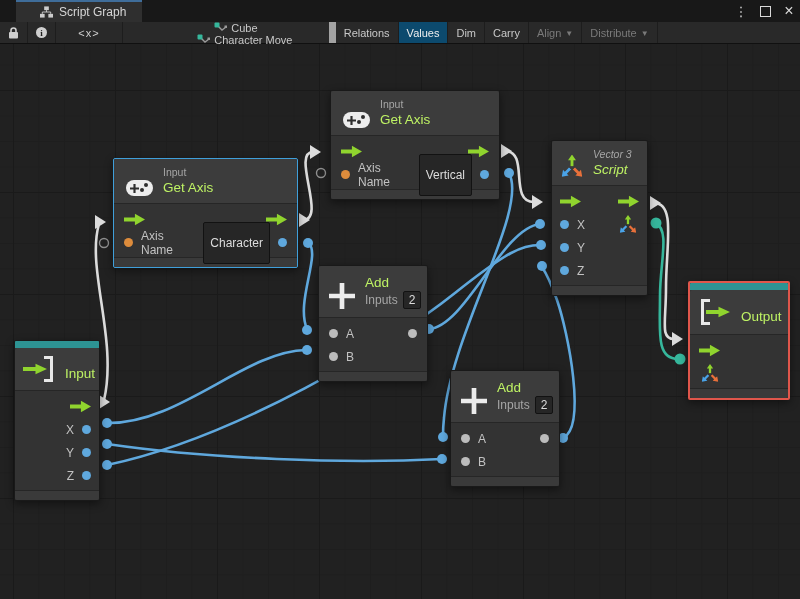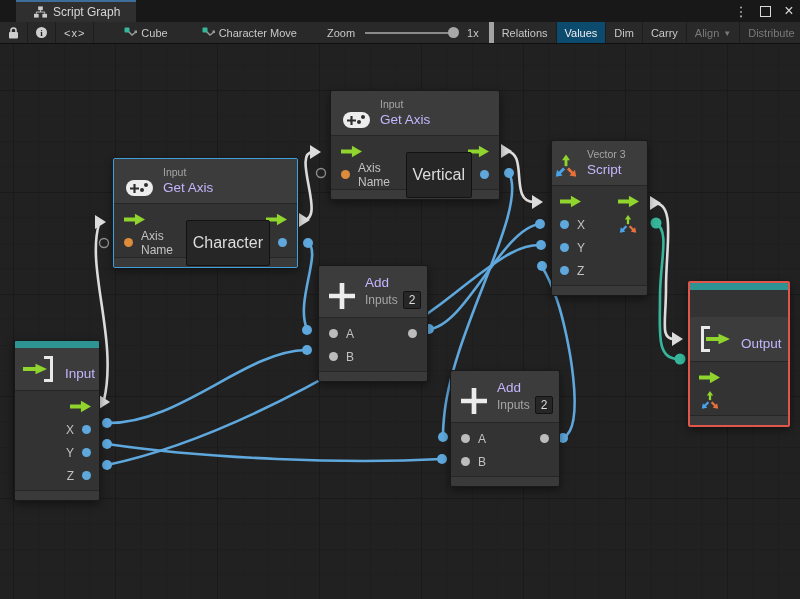--- a/index.html
+++ b/index.html
@@ -1,21 +1,21 @@
 <!DOCTYPE html>
 <html><head>
 <meta charset="utf-8">
 <style>
   html,body{margin:0;padding:0;background:#111;}
   #root{position:relative;width:800px;height:599px;overflow:hidden;background:#212121;
         font-family:"Liberation Sans",sans-serif;-webkit-font-smoothing:antialiased;}
   
   .tabbar{position:absolute;left:0;top:0;width:800px;height:22px;background:#181818;}
   .tab{position:absolute;left:16px;top:0;height:22px;background:#2f2f2f;border-top:2px solid #3f6d9a;
-       box-sizing:border-box;display:flex;align-items:center;gap:6px;padding:0 16px 0 18px;
+       box-sizing:border-box;display:flex;align-items:center;gap:6px;padding:0 16px 0 24px;
        color:#d6d6d6;font-size:12px;}
   .wctrls{position:absolute;right:4px;top:0;height:22px;display:flex;align-items:center;gap:10px;color:#d9d9d9;}
   .wc{width:14px;height:14px;display:flex;align-items:center;justify-content:center;font-size:13px;cursor:default;}
   .wc .maxbox{width:9px;height:9px;border:1.5px solid #d9d9d9;}
   
   .toolbar{position:absolute;left:0;top:22px;width:800px;height:22px;background:#292929;
            border-bottom:1px solid #101010;box-sizing:border-box;display:flex;align-items:stretch;
            font-size:11px;color:#c8c8c8;white-space:nowrap;}
   .tgrp{display:flex;align-items:center;border-right:1px solid #1d1d1d;}
   .tbtn{height:100%;display:flex;align-items:center;gap:4px;padding:0 8px;}
@@ -40,31 +40,31 @@
   svg.wires *{pointer-events:auto;}
   
   .node{position:absolute;z-index:2;background:#333;border:1px solid #191919;border-radius:2px;
         box-shadow:0 3px 9px rgba(0,0,0,.45);box-sizing:border-box;}
   .node.sel-blue{border:1px solid #3f9fda;}
   .node.sel-red{border:2px solid #e0564b;}
   .accent{height:7px;background:#2d9393;border-radius:1px 1px 0 0;}
   .nhead{background:#3c3c3c;border-bottom:1px solid #262626;display:flex;align-items:flex-end;gap:10px;
          padding:7px 12px;border-radius:2px 2px 0 0;}
   .cap{font-size:10.5px;color:#a6a6a6;line-height:13px;}
-  .ttl{font-size:13.5px;color:#c4b5fd;line-height:17px;}
+  .ttl{font-size:13.5px;color:#bef264;line-height:17px;}
   .nbody{padding:4px 0 3px 0;}
   .nfoot{height:9px;background:#3a3a3a;border-top:1px solid #262626;border-radius:0 0 2px 2px;}
   .prow{height:23px;display:flex;align-items:center;gap:8px;padding:0 10px;font-size:12px;color:#bdbdbd;position:relative;}
   .prow.spread{justify-content:space-between;}
   .prow.rjust{justify-content:flex-end;}
   .dot{width:9px;height:9px;border-radius:50%;flex:none;}
   .dot.blue{background:#5fa8dd;}
   .dot.orange{background:#dd8c3c;}
   .dot.gray{background:#bcbcbc;}
-  .vfield{background:#262626;border:1px solid #121212;border-radius:2px;padding:13px 6px;color:#dcdcdc;font-size:16px;}
+  .vfield{background:#262626;border:1px solid #121212;border-radius:2px;padding:13px 6px;color:#dcdcdc;font-size:12px;}
   .nbox{background:#262626;border:1px solid #121212;border-radius:2px;padding:0 5px;color:#dcdcdc;font-size:12px;line-height:16px;}
   .mlabel{color:#c2c2c2;}
   
   .farrow{width:21px;height:13px;background:#90d42e;flex:none;
           clip-path:polygon(0 34%,52% 34%,52% 6%,100% 50%,52% 94%,52% 66%,0 66%);}
   
   .v3{position:relative;width:22px;height:22px;flex:none;}
   .v3 .va{position:absolute;width:12px;height:9px;clip-path:polygon(0 34%,52% 34%,52% 6%,100% 50%,52% 94%,52% 66%,0 66%);}
   .v3 .up{left:5px;top:0;background:#90d42e;transform:rotate(-90deg);}
   .v3 .dl{left:-1px;top:12px;background:#4aa3e8;transform:rotate(135deg);}
@@ -127,21 +127,21 @@
     <div class="tgrp">
       <div class="tbtn">
         <span class="icirc">i</span>
       </div>
     </div>
     <div class="tgrp" style="width:66px;justify-content:center;">
       <div class="tbtn">
         <span class="angl">&lt;x&gt;</span>
       </div>
     </div>
-    <div class="tgrp" style="border-right:none;padding-left:22px;">
+    <div class="tgrp" style="border-right:none;padding-left:22px;flex-direction:column;">
       <div class="tbtn">
         <svg class="bcicon" width="13" height="12" viewBox="0 0 13 12">
           <path d="M3 3 L8 8 L12 5" stroke="#9a9a9a" stroke-width="1.4" fill="none"></path>
           <rect x="0.5" y="0.5" width="5" height="5" rx="1" fill="#36b79c"></rect>
           <rect x="10.5" y="3.5" width="2.5" height="2.5" fill="#9a9a9a"></rect>
         </svg>
         <span>Cube</span>
       </div>
       <div class="tbtn" style="margin-left:18px;align-items:center;">
         <svg class="bcicon" width="13" height="12" viewBox="0 0 13 12">
@@ -152,21 +152,21 @@
         <span>Character Move</span>
       </div>
       <div class="tbtn" style="margin-left:14px;gap:6px;">
         <span>Zoom</span>
         <span class="slider-track">
           <span class="slider-handle"></span>
         </span>
         <span>1x</span>
       </div>
     </div>
-    <div class="tgrp" style="margin-left:2px;border-left:5px solid #a3a3a3;">
+    <div class="tgrp" style="margin-left:2px;border-left:7px solid #a3a3a3;">
       <div class="tbtn">Relations</div>
     </div>
     <div class="tgrp">
       <div class="tbtn active">Values</div>
     </div>
     <div class="tgrp">
       <div class="tbtn">Dim</div>
     </div>
     <div class="tgrp">
       <div class="tbtn">Carry</div>
@@ -355,21 +355,21 @@
       </div>
       <div class="prow">
         <span class="dot gray"></span>
         <span class="mlabel">B</span>
       </div>
     </div>
     <div class="nfoot"></div>
   </div>
 
   <div class="node" style="left:551px;top:140px;width:97px;">
-    <div class="nhead" style="padding:7px 3px;">
+    <div class="nhead" style="padding:7px 9px;font-style:italic;">
       <div class="v3">
           <span class="va up"></span>
           <span class="va dl"></span>
           <span class="va dr"></span>
         </div>
       <div>
           <div class="cap">Vector 3</div>
            <div class="ttl">Script</div>
         </div>
     </div>
@@ -423,21 +423,21 @@
       <div class="prow rjust" style="padding:0 8px;">
         <span class="mlabel">Z</span>
         <span class="dot blue"></span>
       </div>
     </div>
     <div class="nfoot"></div>
   </div>
 
   <div class="node sel-red" style="left:688px;top:281px;width:102px;">
     <div class="accent"></div>
-    <div class="nhead" style="padding:9px 9px;margin-top:27px;">
+    <div class="nhead" style="padding:9px 9px;">
       <div class="ioicon out">
           <span class="brk l"></span>
           <span class="ga"></span>
         </div>
       <div class="ttl">Output</div>
     </div>
     <div class="nbody">
       <div class="prow" style="padding:0 9px;">
         <span class="farrow"></span>
       </div>

